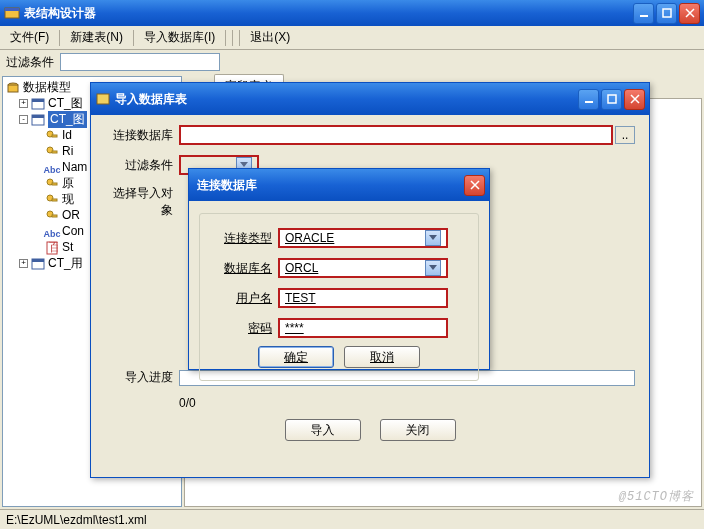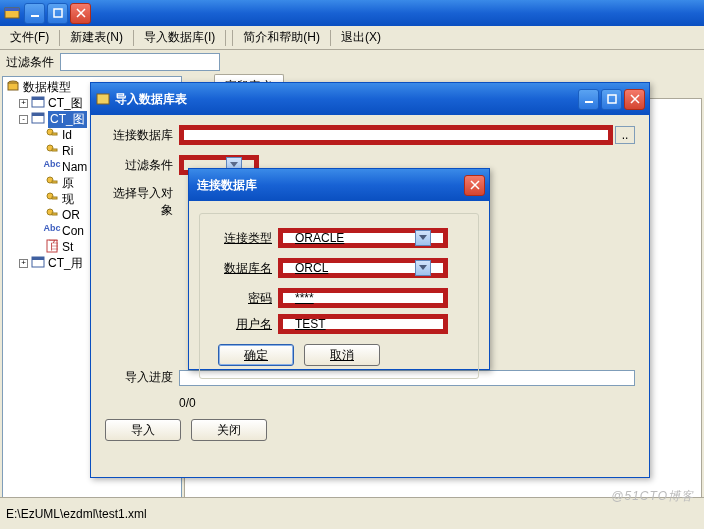--- a/index.html
+++ b/index.html
@@ -22,67 +22,68 @@
 
 .filterbar { height: 24px; background: #ece9d8; display: flex; align-items: center; padding: 2px 6px; gap: 6px; }
 .filterbar input { width: 160px; height: 18px; border: 1px solid #7f9db9; padding: 0 2px; }
 
 
 .mainarea { display: flex; position: absolute; top: 74px; left: 0; right: 0; bottom: 20px; background: #ece9d8; }
 .treecol { width: 180px; background: #fff; border: 1px solid #7f9db9; margin: 2px; overflow: hidden; }
 .tree { padding: 2px; }
 .treerow { display: flex; align-items: center; height: 16px; white-space: nowrap; }
 .treerow .exp { width: 9px; height: 9px; border: 1px solid #808080; margin-right: 2px; display: inline-flex; align-items: center; justify-content: center; font-size: 8px; line-height: 1; background: #fff; }
-.treerow .ticon { width: 16px; height: 16px; margin-right: 2px; display: inline-flex; align-items: flex-start; justify-content: center; }
+.treerow .ticon { width: 16px; height: 16px; margin-right: 2px; display: inline-flex; align-items: flex-end; justify-content: center; }
 .treerow .lbl.sel { background: #316ac5; color: #fff; padding: 0 2px; }
 .ind1 { padding-left: 14px; } .ind2 { padding-left: 28px; }
 
 .rightcol { flex: 1; margin: 2px 2px 2px 0; display: flex; flex-direction: column; }
 .tabs { height: 22px; display: flex; align-items: flex-end; }
 .tab { background: #fff; border: 1px solid #aca899; border-bottom: none; padding: 3px 10px; border-radius: 2px 2px 0 0; margin-left: 30px; }
 .tabbody { flex: 1; background: #fff; border: 1px solid #aca899; }
 
 
-.statusbar { position: absolute; bottom: 0; left: 0; right: 0; height: 32px; background: #ece9d8; border-top: 1px solid #aca899; display: flex; align-items: center; padding: 0 6px; }
+.statusbar { position: absolute; bottom: 0; left: 0; right: 0; height: 20px; background: #ece9d8; border-top: 1px solid #aca899; display: flex; align-items: center; padding: 0 6px; }
 
 
 .dialog { position: absolute; background: #ece9d8; border: 1px solid #0a4fc0; box-shadow: 2px 2px 6px rgba(0,0,0,0.3); }
 .dialog .titlebar { height: 32px; }
 .dlgbody { padding: 10px 14px; }
 
 .formrow { display: flex; align-items: center; margin-bottom: 10px; }
 .formrow label { width: 74px; text-align: right; padding-right: 6px; }
-.formrow .field { flex: 1; height: 20px; border: 5px solid #b91c1c; background: #fff; padding: 0 12px; display: flex; align-items: center; }
+.formrow .field { flex: 1; height: 20px; border: 2px solid #b91c1c; background: #fff; padding: 0 5px; display: flex; align-items: center; }
 .formrow .field.combo { justify-content: space-between; }
 .formrow .field.disabled { background: #ece9d8; color: #808080; }
 .combobtn { width: 16px; height: 16px; background: linear-gradient(to bottom,#d2e3fb,#9fc3ef); border: 1px solid #5f86bd; display: flex; align-items: center; justify-content: center; }
 .dotbtn { width: 20px; height: 18px; border: 1px solid #7f9db9; background: #ece9d8; display: flex; align-items: center; justify-content: center; margin-left: 2px; cursor: pointer; }
 
 .groupbox { border: 1px solid #d0d0bf; border-radius: 3px; padding: 14px 18px 12px; margin-top: 4px; }
 .groupbox .formrow label { width: 60px; }
 .groupbox .field { width: 170px; flex: none; }
 
-.btnrow { display: flex; gap: 10px; margin-top: 8px; }
+.btnrow { display: flex; justify-content: center; gap: 10px; margin-top: 8px; }
 .btn { width: 76px; height: 22px; border: 1px solid #707070; background: linear-gradient(to bottom,#fff,#eee9d8); border-radius: 3px; display: flex; align-items: center; justify-content: center; cursor: pointer; }
 .btn.default { border: 1px solid #2a5fb0; box-shadow: inset 0 0 0 1px #88b0e8; }
 
 .progressbar { flex: 1; height: 16px; border: 1px solid #7f9db9; background: #fff; }
 
-.watermark { position: absolute; right: 10px; bottom: 24px; color: #bbb; font-size: 12px; font-style: italic; letter-spacing: 1px; }
+.watermark { position: absolute; right: 10px; bottom: 24px; color: #bbb; font-size: 12px; font-style: italic; letter-spacing: 1px; font-family: Liberation Mono, monospace; }
 </style>
 </head>
 <body>
 
 <div class="titlebar">
   <span class="icon">
     <svg viewBox="0 0 16 16">
         <rect x="1" y="3" width="14" height="10" fill="#f2c040" stroke="#806020"></rect>
         <rect x="1" y="3" width="14" height="3" fill="#4060c0"></rect>
       </svg>
   </span>
+  <span class="title">表结构设计器</span>
   <div class="winbtns">
     <div class="winbtn">
         <svg viewBox="0 0 10 10">
           <rect x="1" y="7" width="8" height="2" fill="#fff"></rect>
         </svg>
       </div>
     <div class="winbtn">
         <svg viewBox="0 0 10 10">
           <rect x="1" y="1" width="8" height="8" fill="none" stroke="#fff" stroke-width="1.5"></rect>
         </svg>
@@ -96,21 +97,20 @@
 </div>
 
 <div class="menubar">
   <span class="menuitem">文件(F)</span>
     <span class="sep"></span>
   <span class="menuitem">新建表(N)</span>
     <span class="sep"></span>
   <span class="menuitem">导入数据库(I)</span>
     <span class="sep"></span>
     <span class="sep"></span>
-  <span class="menuitem">简介和帮助(H)</span>
     <span class="sep"></span>
   <span class="menuitem">退出(X)</span>
 </div>
 
 <div class="filterbar">
   <span>过滤条件</span>
   <input type="text" value="" style="">
 </div>
 
 <div class="mainarea">
@@ -293,21 +293,21 @@
     </div>
     <div style="height:140px;"></div>
     <div class="formrow">
       <label>导入进度</label>
       <div class="progressbar"></div>
     </div>
     <div class="formrow" style="margin-bottom:9px;">
       <label></label>
       <span>0/0</span>
     </div>
-    <div style="display:flex; justify-content:flex-start; gap:10px;">
+    <div style="display:flex; justify-content:center; gap:19px;">
       <div class="btn">导入</div>
       <div class="btn">关闭</div>
     </div>
   </div>
 </div>
 
 <div class="dialog" style="left:188px; top:168px; width:302px; height:202px;">
   <div class="titlebar">
     <span class="title" style="padding-left:4px;">连接数据库</span>
     <div class="winbtns">
@@ -335,32 +335,32 @@
         <label>数据库名</label>
         <div class="field combo">
           <span>ORCL</span>
           <span class="combobtn">
               <svg width="8" height="6">
                 <path d="M0 0 L8 0 L4 5 Z" fill="#4a5b7c"></path>
               </svg>
             </span>
         </div>
       </div>
+      <div class="formrow">
+        <label>用户名</label>
+        <div class="field">
+            <span>TEST</span>
+          </div>
+      </div>
       <div class="formrow" style="margin-bottom:6px;">
         <label>密码</label>
         <div class="field">
             <span>****</span>
           </div>
       </div>
-      <div class="formrow">
-        <label>用户名</label>
-        <div class="field">
-            <span>TEST</span>
-          </div>
-      </div>
       <div class="btnrow">
         <div class="btn default">确定</div>
         <div class="btn">取消</div>
       </div>
     </div>
   </div>
 </div>
 
 <div class="watermark">@51CTO博客</div>
 

